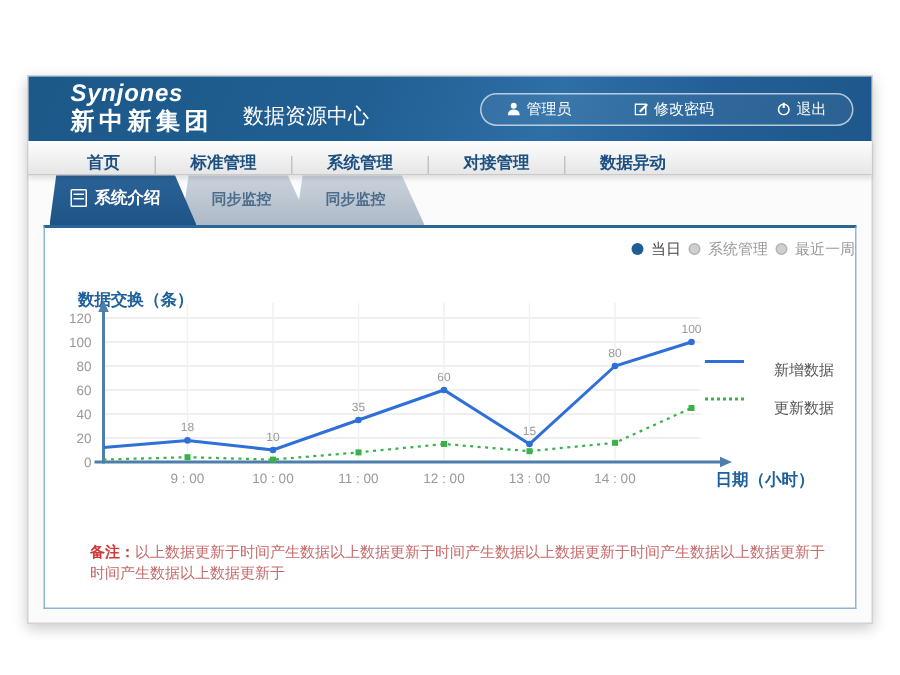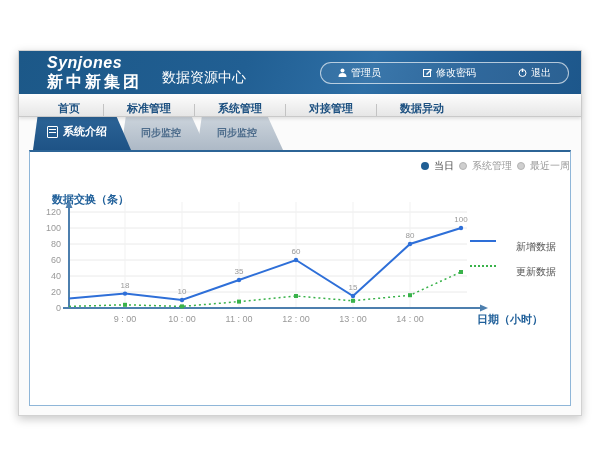--- a/index.html
+++ b/index.html
@@ -235,16 +235,19 @@
         <div class="legend-row">
           <span class="legend-line solid" id="legend-line-0" style="border-top-color: rgb(46, 111, 216);"></span>
           <span>新增数据</span>
         </div>
         <div class="legend-row">
           <span class="legend-line dotted" id="legend-line-1" style="border-top-color: rgb(57, 178, 74);"></span>
           <span>更新数据</span>
         </div>
       </div>
 
+      <div class="note">
+        <span class="note-label">备注：</span><span class="note-text">以上数据更新于时间产生数据以上数据更新于时间产生数据以上数据更新于时间产生数据以上数据更新于时间产生数据以上数据更新于</span>
+      </div>
 
     </div>
   </div>
 </div>
 
 </body></html>

